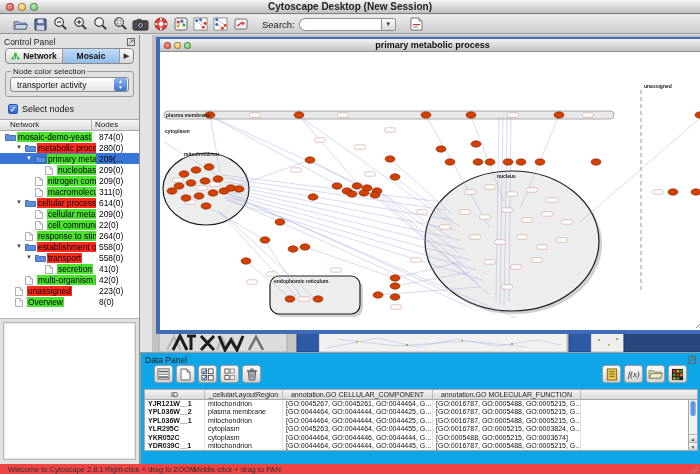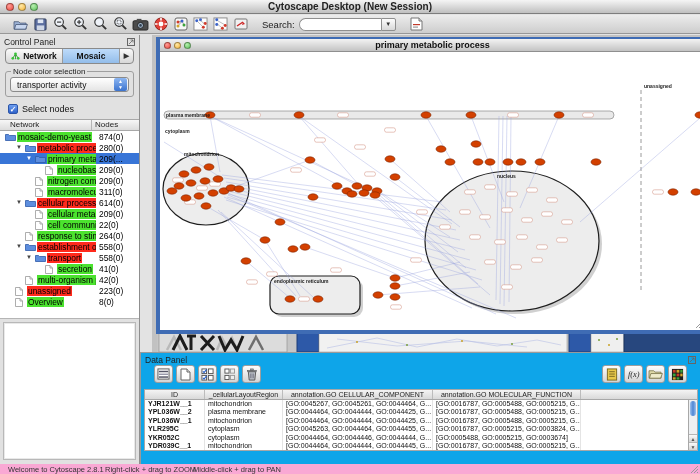--- a/index.html
+++ b/index.html
@@ -96,21 +96,21 @@
     background:linear-gradient(90deg,#9cc0ee,#4f86d4,#9cc0ee); }
   .vsb-btn { position:absolute; left:0; width:8px; height:8px; font-size:5px; color:#555; text-align:center; line-height:8px;
     background:linear-gradient(#fafafa,#d5d5d5); border-top:1px solid #b5b5b5; }
   .dp-tabs { position:absolute; left:0; right:0; bottom:1px; display:flex; justify-content:center; }
   .seg-group { display:flex; border:1px solid #8a8a8a; border-radius:7px; overflow:hidden; background:#f3f3f3; height:13px; }
   .seg { padding:0 10px; font-size:8px; line-height:12px; color:#222; border-right:1px solid #9a9a9a; }
   .seg:last-child { border-right:none; }
   .seg.sel { background:linear-gradient(#c4def8,#9cc2ec); }
 
   
-  .statusbar { position:absolute; left:0; top:464px; width:700px; height:10px; background:#f9a8d4;
+  .statusbar { position:absolute; left:0; top:464px; width:700px; height:10px; background:#ef4444;
     font-size:7.5px; color:#333; }
   .statusbar span { position:absolute; top:1px; white-space:nowrap; }
   .sb-grip { position:absolute; right:1px; top:1px; }
 
   svg { display:block; }
 </style>
 </head>
 <body>
 
 <div class="titlebar">

